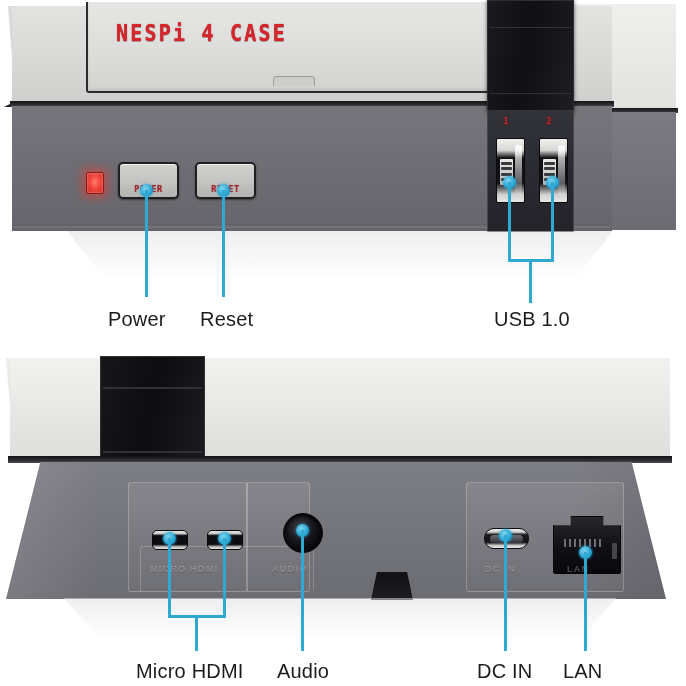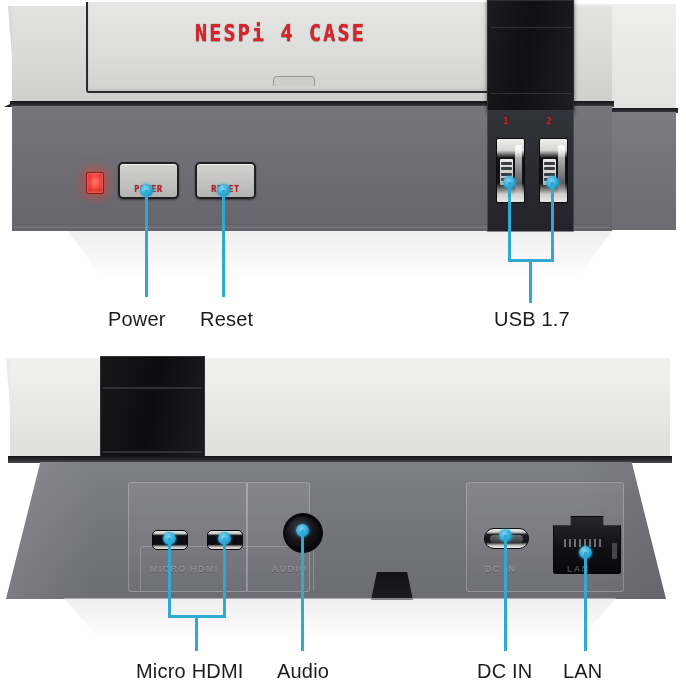--- a/index.html
+++ b/index.html
@@ -39,21 +39,21 @@
   .f-lid-tab{
     position:absolute;left:50%;top:74px;width:40px;height:9px;
     margin-left:-20px;
     background:#cdcdcb;
     border:1px solid #9b9b99;
     border-bottom:none;
     border-radius:4px 4px 0 0;
   }
   
   .f-logo{
-    position:absolute;left:116px;top:22px;width:250px;text-align:right;
+    position:absolute;left:116px;top:22px;width:250px;text-align:left;
     line-height:1;
     -webkit-user-select:none;user-select:none;
   }
   .f-logo .l1{
     font-family:"DejaVu Sans Mono", monospace;
     font-size:20px;letter-spacing:2.2px;font-weight:bold;
     color:#d8252b;
     text-shadow:0 0 1px rgba(120,0,0,.75), 0 1px 0 rgba(0,0,0,.25);
     transform:scaleY(1.12);transform-origin:left top;
   }
@@ -409,21 +409,21 @@
   <div class="c-dot" style="left:217px;top:184px;"></div>
   <div class="c-line" style="left:222px;top:190px;width:3px;height:107px;"></div>
   <div class="c-label" style="left:200px;top:308px;">Reset</div>
 
   <div class="c-dot" style="left:503px;top:176px;"></div>
   <div class="c-dot" style="left:546px;top:176px;"></div>
   <div class="c-line" style="left:508px;top:182px;width:3px;height:80px;"></div>
   <div class="c-line" style="left:551px;top:182px;width:3px;height:80px;"></div>
   <div class="c-line" style="left:508px;top:259px;width:46px;height:3px;"></div>
   <div class="c-line" style="left:529px;top:259px;width:3px;height:44px;"></div>
-  <div class="c-label" style="left:494px;top:308px;">USB 1.7</div>
+  <div class="c-label" style="left:494px;top:308px;">USB 1.0</div>
 
   <div id="rear-view">
 
     <div class="r-top-left-wedge"></div>
     <div class="r-top-shell"></div>
 
     <div class="r-flap">
       <div class="r-flap-line" style="top:30px;"></div>
       <div class="r-flap-line" style="top:94px;"></div>
     </div>

